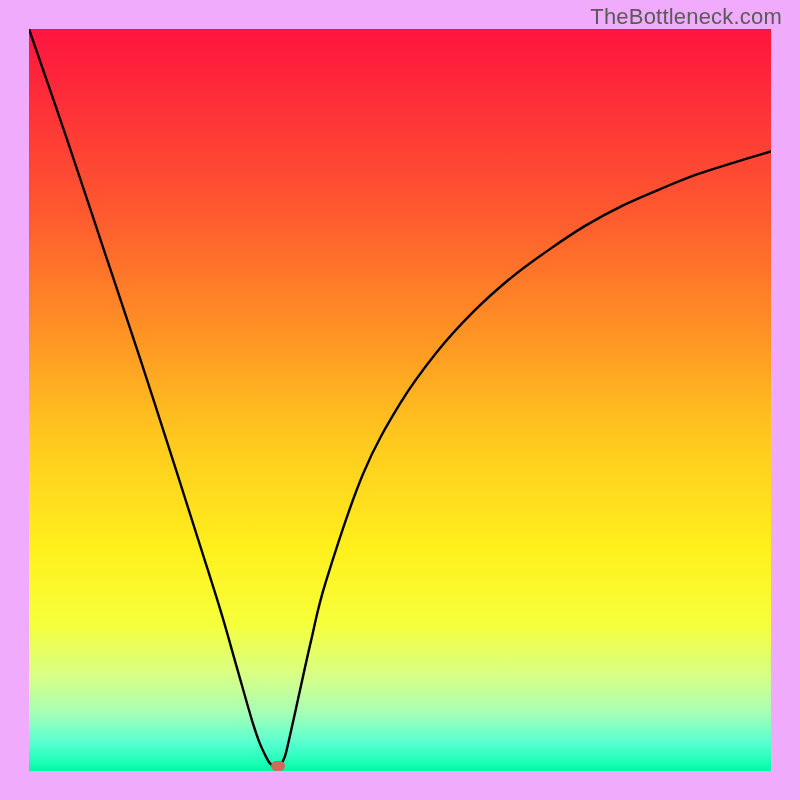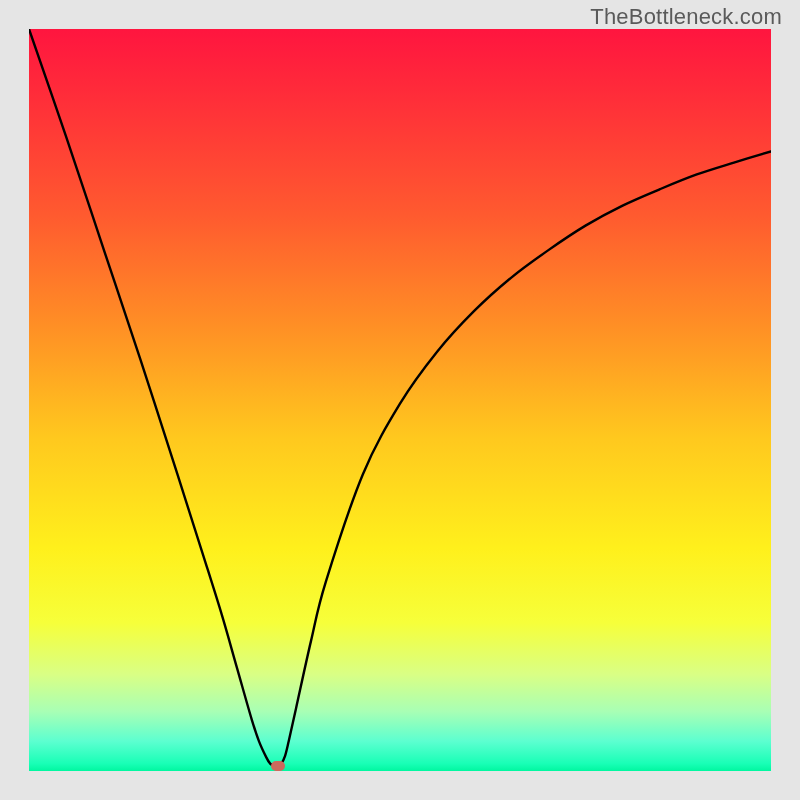--- a/index.html
+++ b/index.html
@@ -8,21 +8,21 @@
     width: 800px;
     height: 800px;
     background: #000;
     overflow: hidden;
     font-family: Arial, Helvetica, sans-serif;
   }
   .frame {
     position: relative;
     width: 800px;
     height: 800px;
-    background: #e5e5e5;
+    background: #f0abfc;
   }
   .watermark {
     position: absolute;
     top: 4px;
     right: 18px;
     color: #5a5a5a;
     font-size: 22px;
     letter-spacing: 0.2px;
     font-weight: 500;
     z-index: 10;

